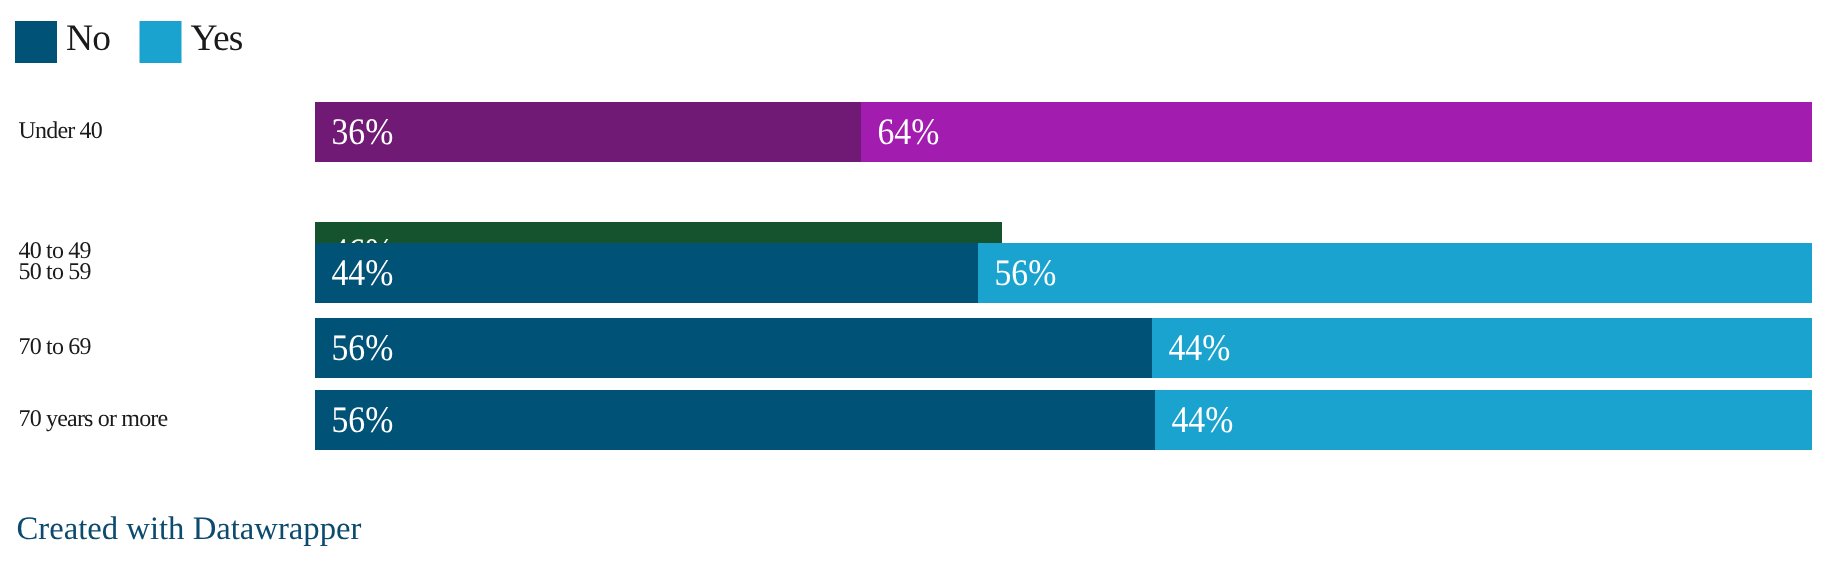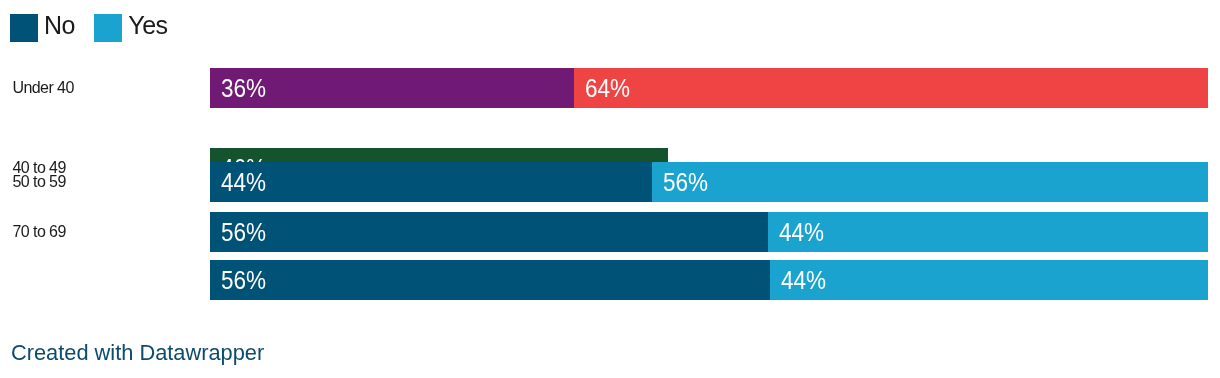--- a/index.html
+++ b/index.html
@@ -13,20 +13,21 @@
     font-family: "Liberation Sans", sans-serif;
     -webkit-font-smoothing: antialiased;
     overflow: hidden;
   }
   .chart {
     position: relative;
     width: 968px;
     height: 378px;
     background: #ffffff;
     will-change: transform;
+    font-family: Liberation Serif, serif;
   }
   
   .legend {
     position: absolute;
     left: 10px;
     top: 14px;
     display: flex;
     align-items: flex-start;
   }
   .legend-item {
@@ -133,21 +134,21 @@
       </div>
     </div>
 
   <div class="rows">
       <div class="row">
         <div class="row-label">Under 40</div>
         <div class="bars">
           <div class="seg" style="background: #701a75; width: 36.5%;">
             <span class="seg-label">36%</span>
           </div>
-          <div class="seg" style="background: #ef4444; width: 63.5%;">
+          <div class="seg" style="background: #a21caf; width: 63.5%;">
             <span class="seg-label">64%</span>
           </div>
         </div>
       </div>
       <div class="row">
         <div class="row-label">40 to 49</div>
         <div class="bars">
           <div class="seg" style="background: #14532d; width: 45.9%;">
             <span class="seg-label">46%</span>
           </div>
@@ -169,20 +170,21 @@
         <div class="bars">
           <div class="seg" style="background: rgb(0, 82, 118); width: 55.9%;">
             <span class="seg-label">56%</span>
           </div>
           <div class="seg" style="background: rgb(27, 163, 208); width: 44.1%;">
             <span class="seg-label">44%</span>
           </div>
         </div>
       </div>
       <div class="row">
+        <div class="row-label">70 years or more</div>
         <div class="bars">
           <div class="seg" style="background: rgb(0, 82, 118); width: 56.1%;">
             <span class="seg-label">56%</span>
           </div>
           <div class="seg" style="background: rgb(27, 163, 208); width: 43.9%;">
             <span class="seg-label">44%</span>
           </div>
         </div>
       </div>
     </div>

